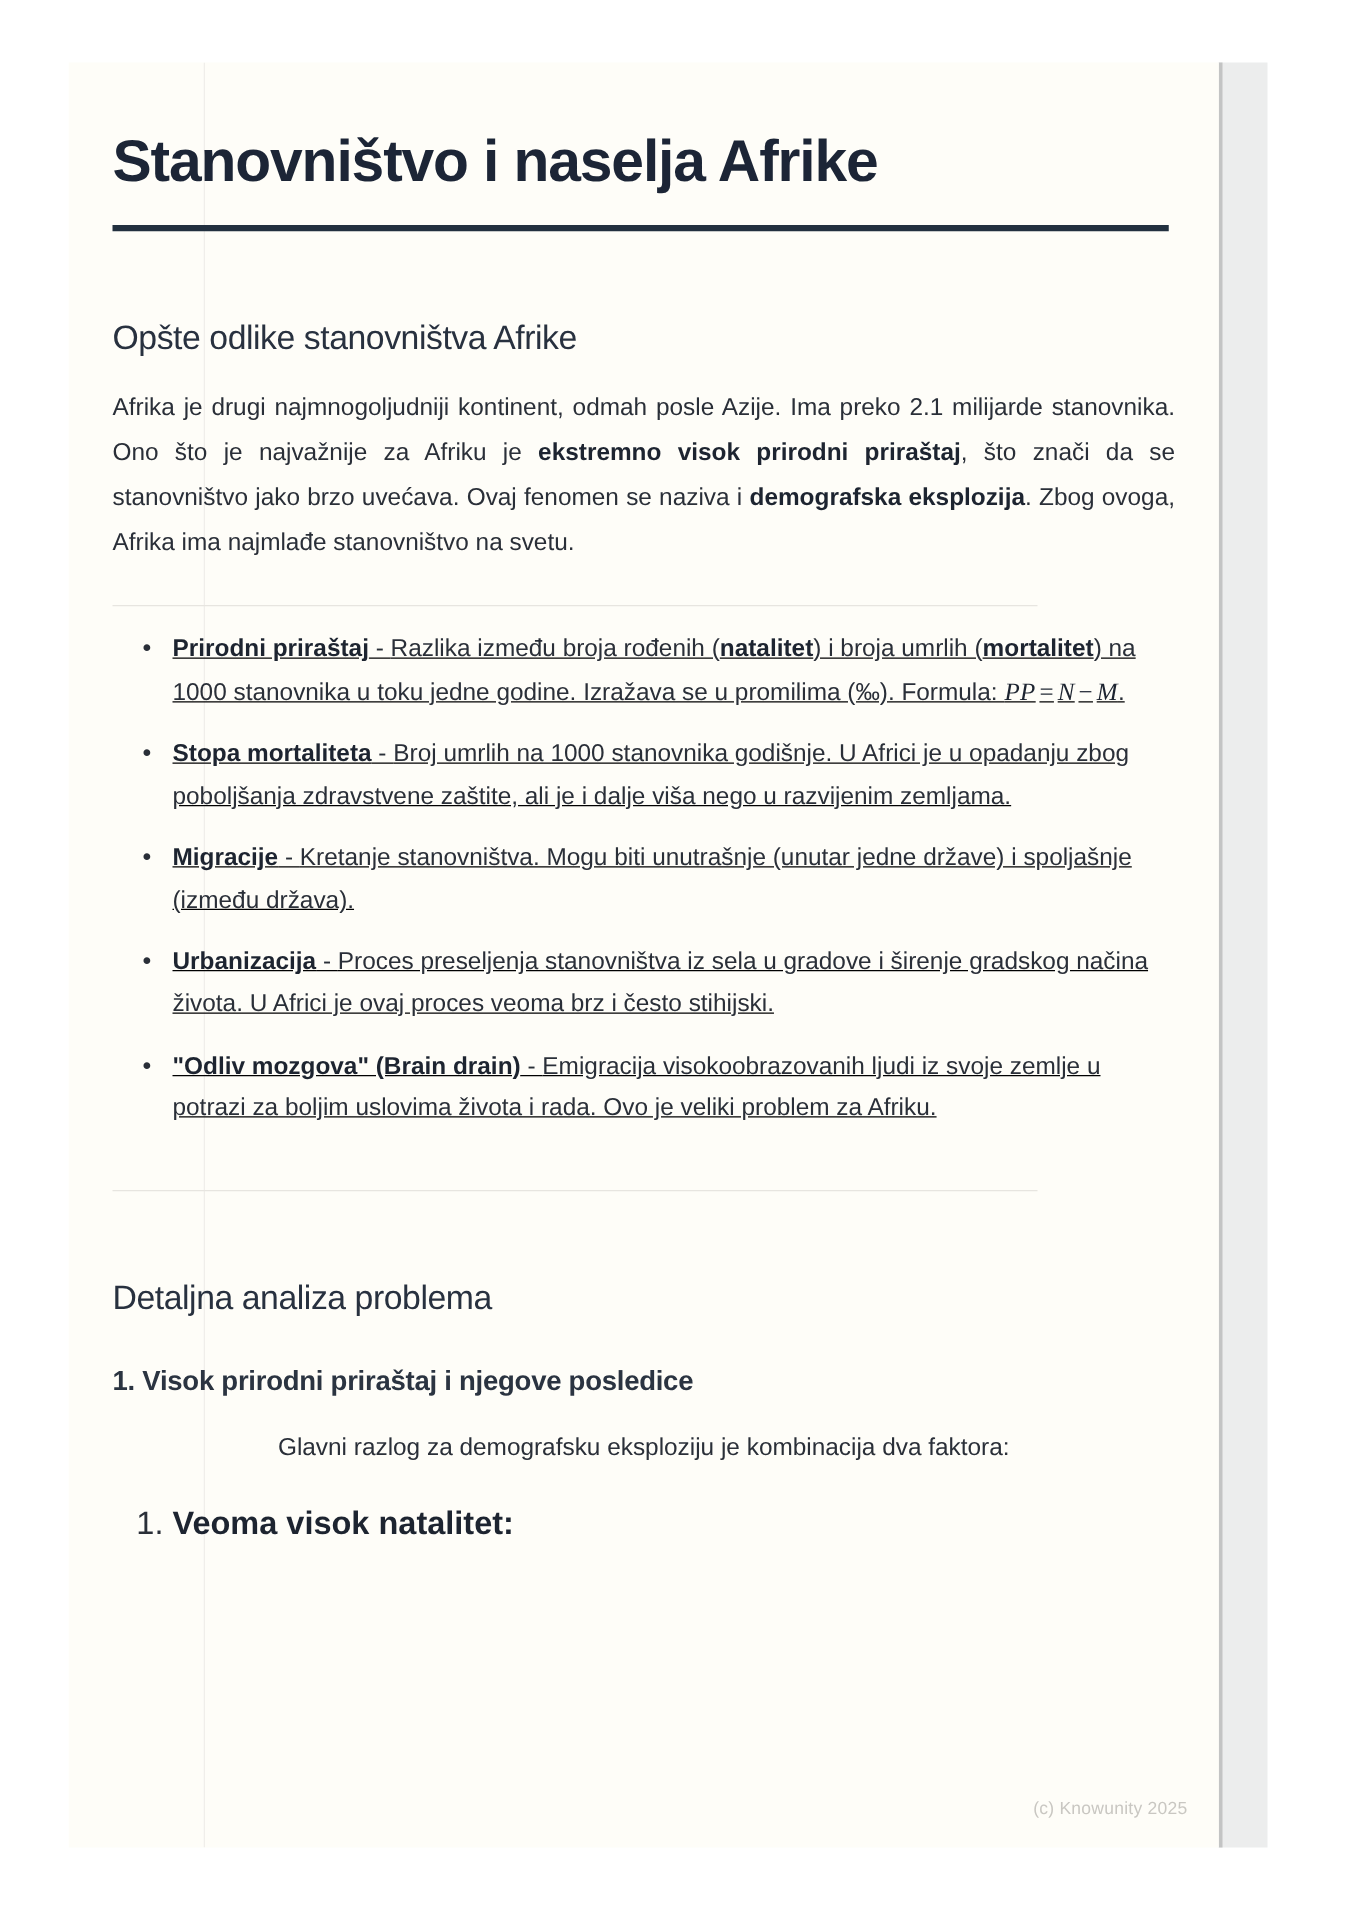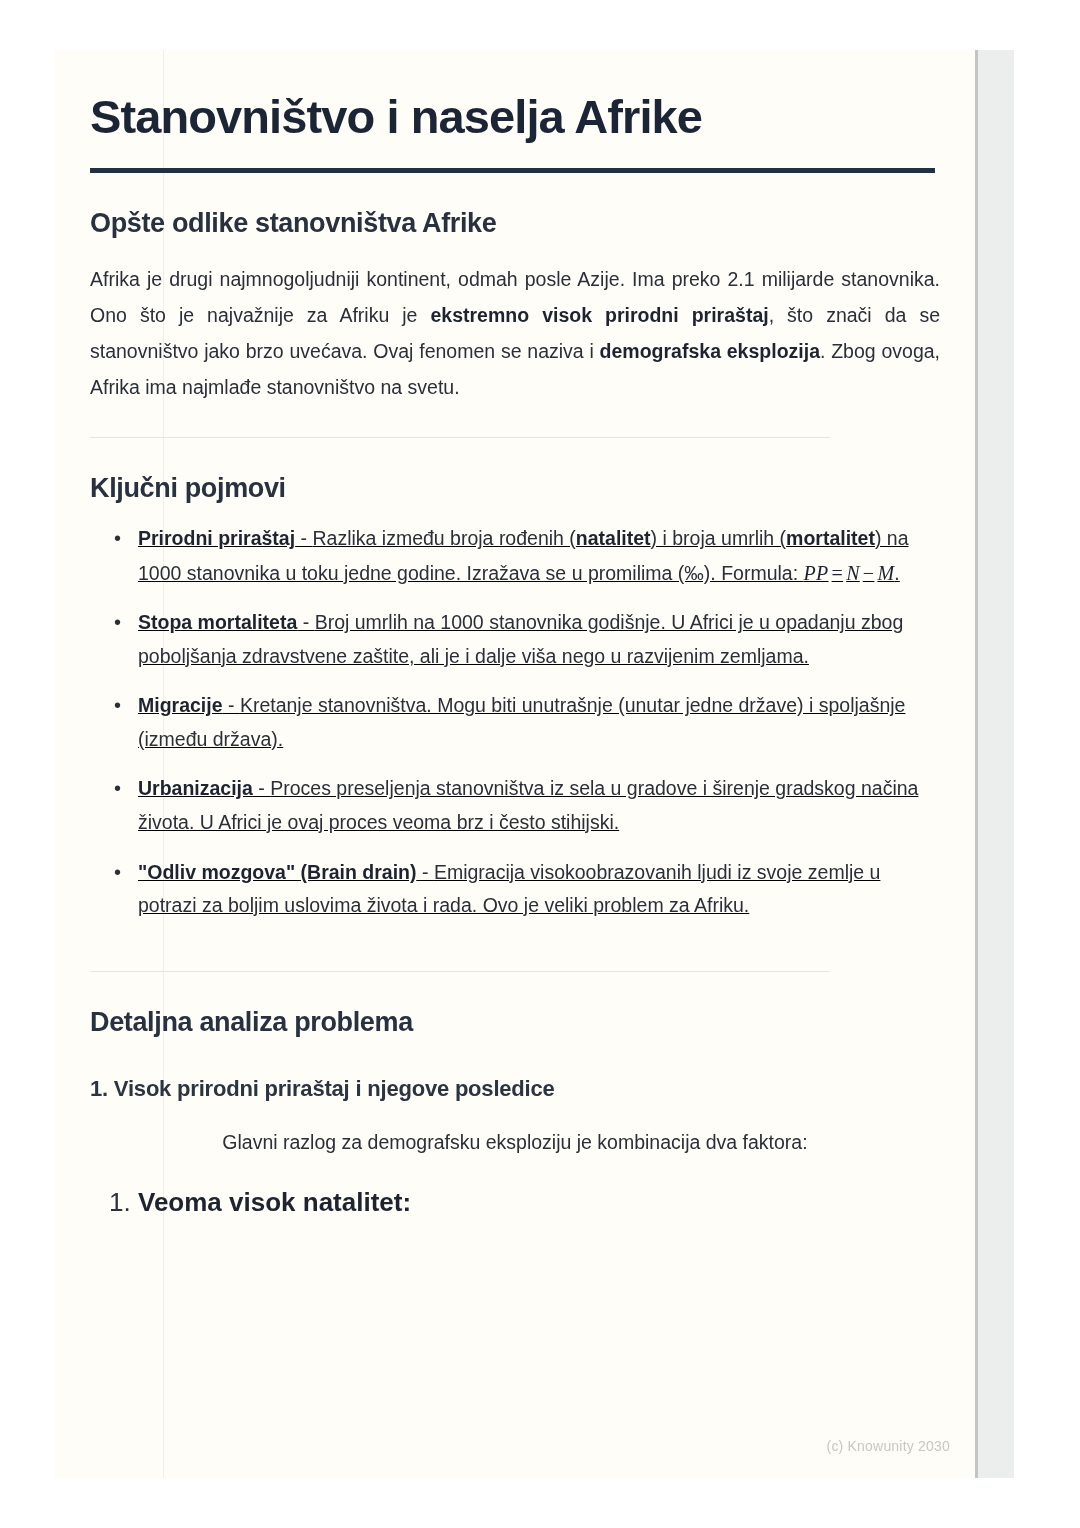--- a/index.html
+++ b/index.html
@@ -52,21 +52,21 @@
     left: 108px;
     top: 0;
     width: 1px;
     height: 1428px;
     background: #f0eeea;
   }
 
   #content {
     position: absolute;
     left: 35px;
-    top: 4px;
+    top: 16px;
     width: 850px;
   }
 
   
   h1.doc-title {
     margin: 0;
     padding-top: 36px;
     font-size: 47px;
     line-height: 1.15;
     font-weight: 700;
@@ -75,23 +75,23 @@
   }
   .title-rule {
     margin-top: 24px;
     height: 5px;
     width: 845px;
     background: #22303f;
   }
 
   h2.section-title {
     margin: 0;
-    padding-top: 35px;
+    padding-top: 70px;
     font-size: 27px;
-    font-weight: 700;
+    font-weight: 400;
     letter-spacing: -0.35px;
     color: #28313f;
   }
 
   h3.sub-title {
     margin: 0;
     padding-top: 38px;
     font-size: 22px;
     font-weight: 600;
     letter-spacing: -0.2px;
@@ -196,21 +196,20 @@
       <div class="title-rule"></div>
 
       <h2 class="section-title">Opšte odlike stanovništva Afrike</h2>
 
       <p class="body-text">
         <span>Afrika je drugi najmnogoljudniji kontinent, odmah posle Azije. Ima preko 2.1 milijarde stanovnika. Ono što je najvažnije za Afriku je </span><b>ekstremno visok prirodni priraštaj</b><span>, što znači da se stanovništvo jako brzo uvećava. Ovaj fenomen se naziva i </span><b>demografska eksplozija</b><span>. Zbog ovoga, Afrika ima najmlađe stanovništvo na svetu.</span>
       </p>
 
       <div class="divider"></div>
 
-      <h2 class="section-title">Ključni pojmovi</h2>
 
       <ul class="key-list">
 
         <li>
           <b>Prirodni priraštaj</b><span> - </span><span>Razlika između broja rođenih (</span><b>natalitet</b><span>) i broja umrlih (</span><b>mortalitet</b><span>) na 1000 stanovnika u toku jedne godine. Izražava se u promilima (‰). Formula: </span><span class="formula"><span>PP</span><span class="op">=</span><span>N</span><span class="op">−</span><span>M</span></span><span>.</span>
         </li>
 
 
         <li>
           <b>Stopa mortaliteta</b><span> - </span><span>Broj umrlih na 1000 stanovnika godišnje. U Africi je u opadanju zbog poboljšanja zdravstvene zaštite, ali je i dalje viša nego u razvijenim zemljama.</span>
@@ -239,16 +238,16 @@
       <p class="body-text left">Glavni razlog za demografsku eksploziju je kombinacija dva faktora:</p>
 
       <ol class="num-list">
         <li>
           <b>Veoma visok natalitet:</b>
         </li>
       </ol>
 
     </div>
 
-    <div class="watermark">(c) Knowunity 2030</div>
+    <div class="watermark">(c) Knowunity 2025</div>
 
   </div>
 </div>
 
 </body></html>

